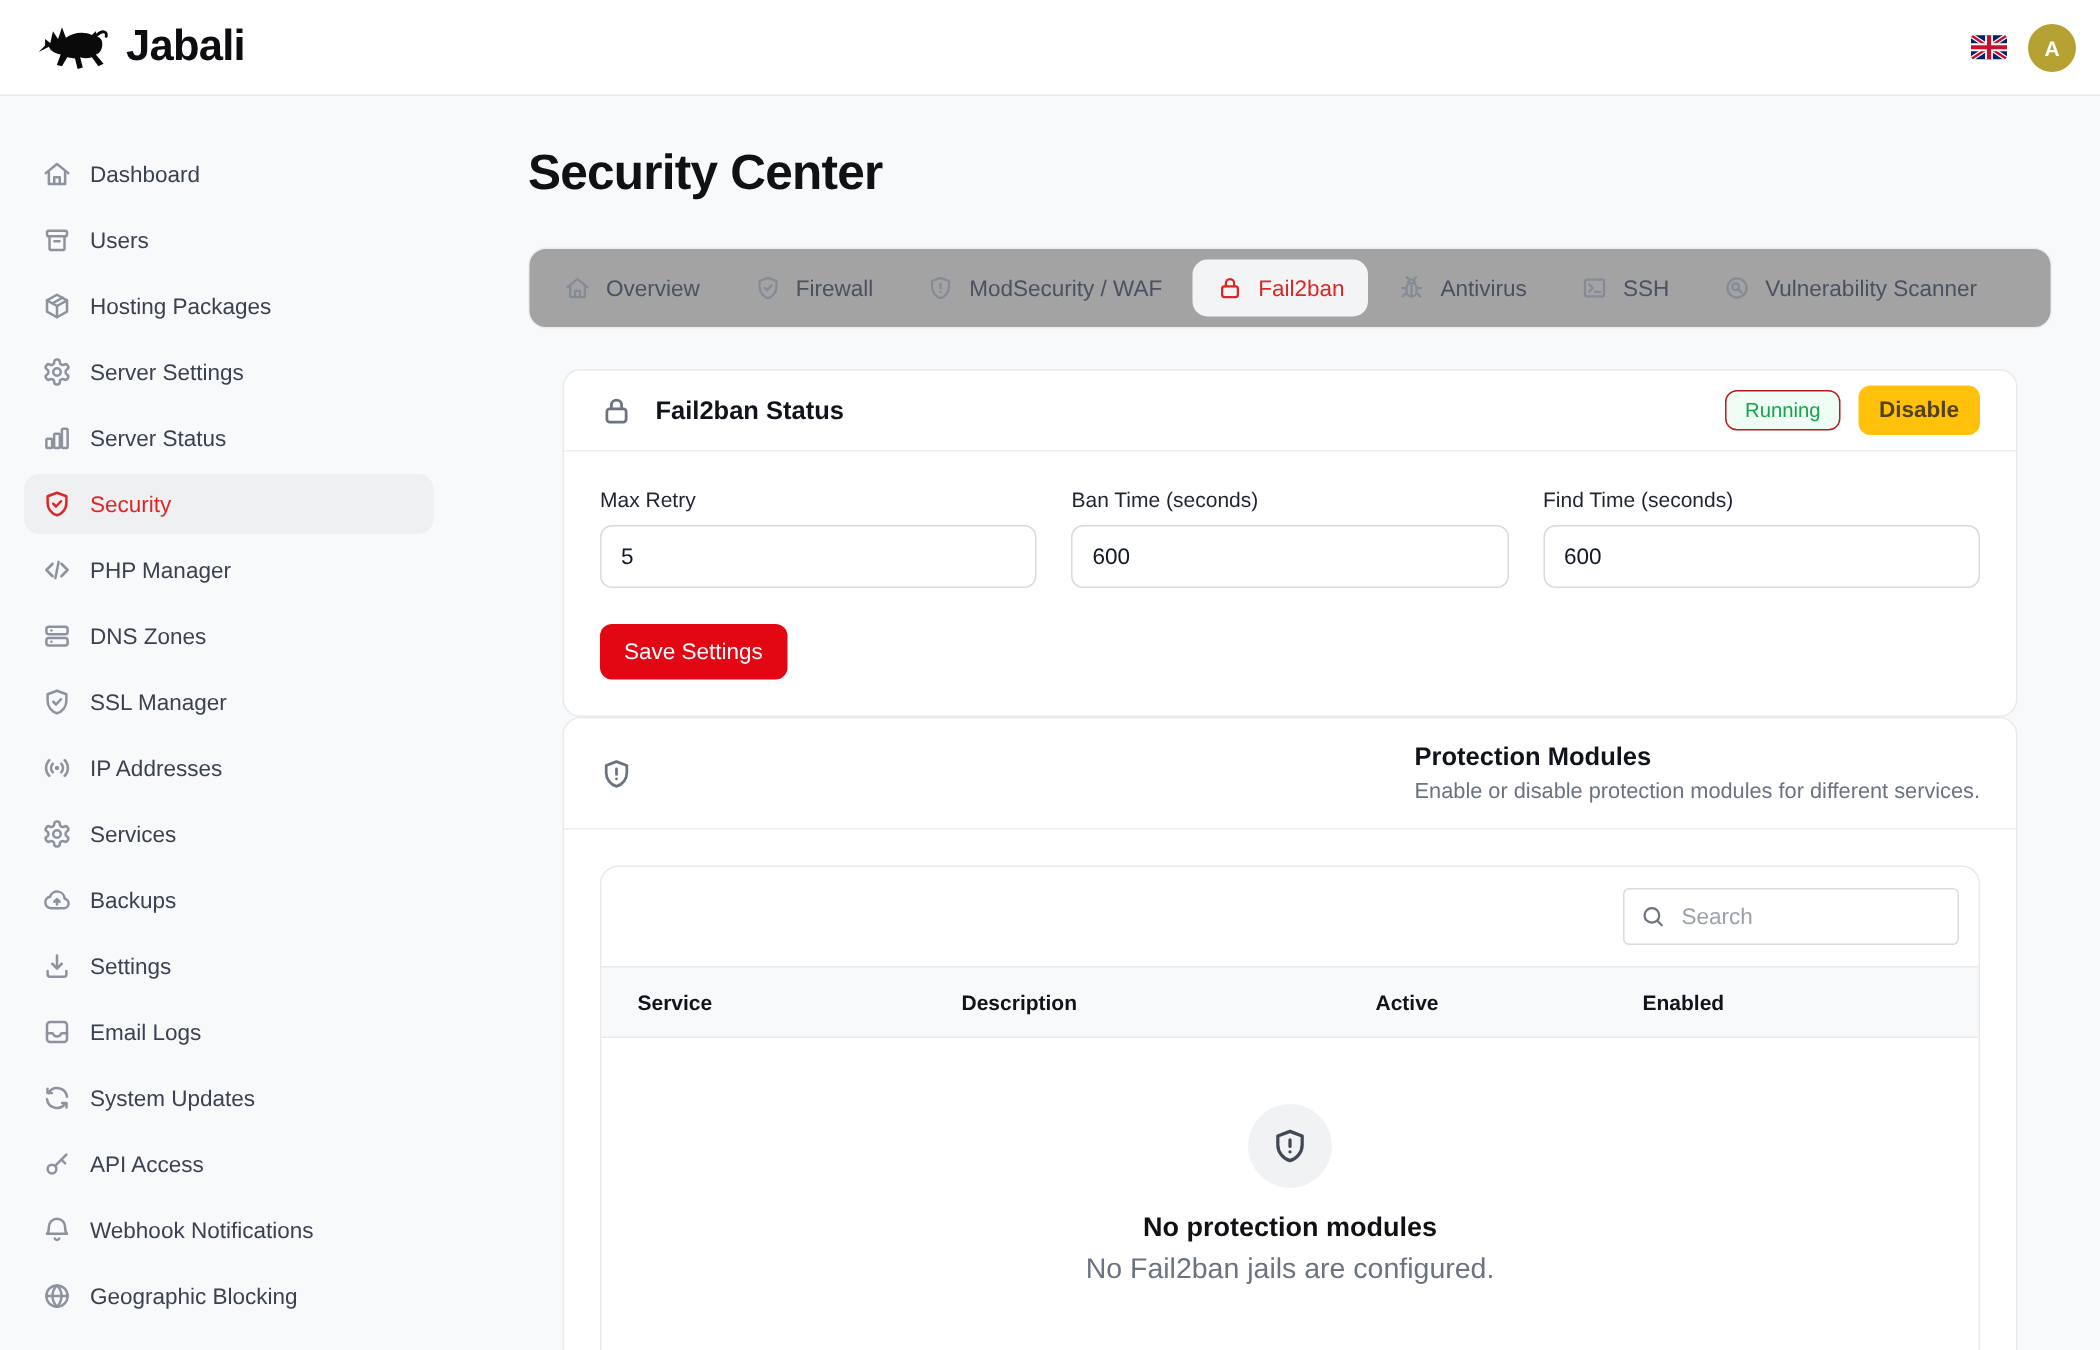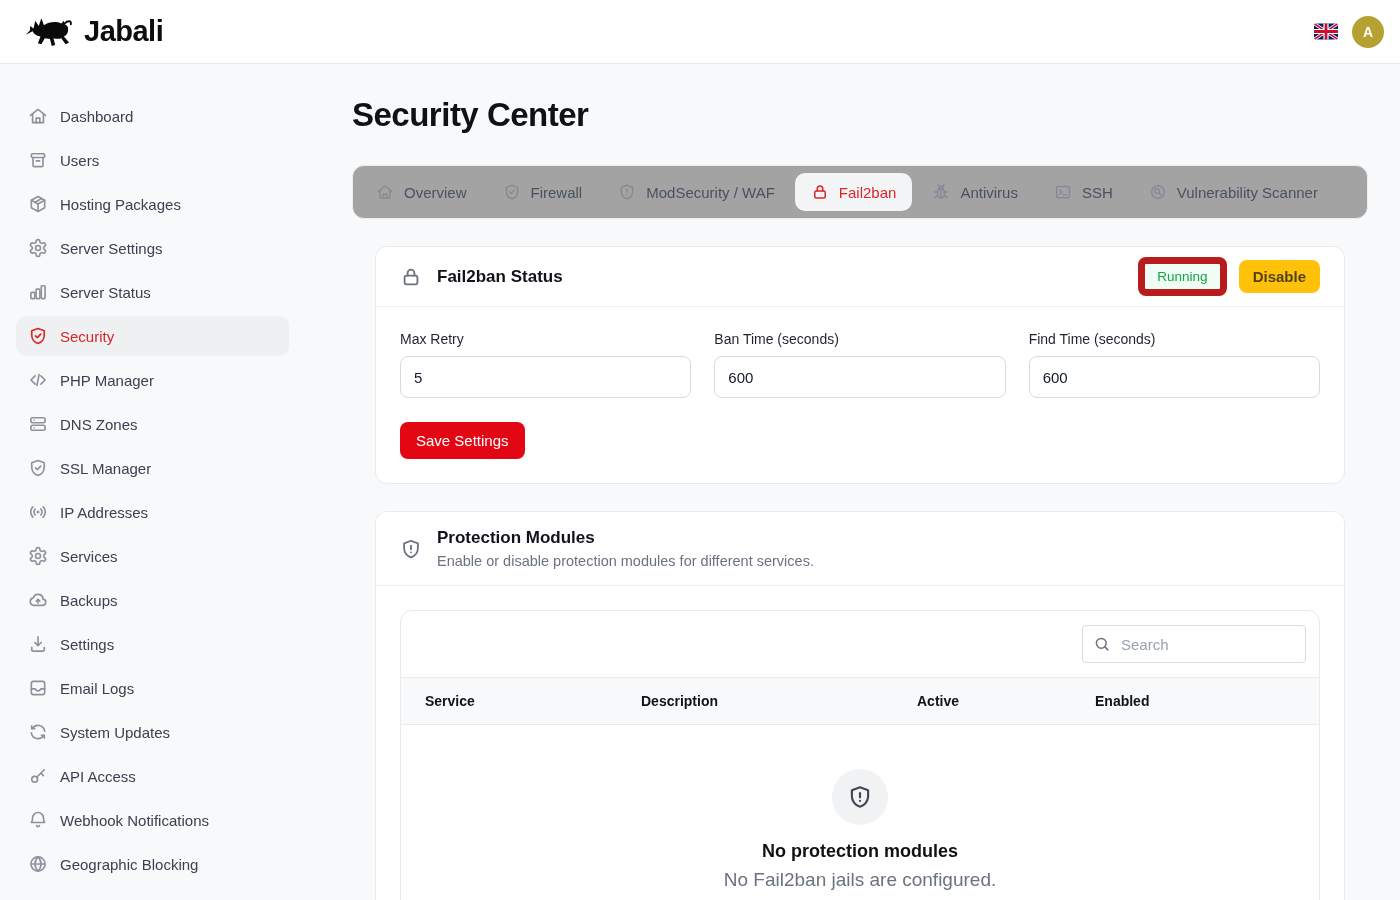--- a/index.html
+++ b/index.html
@@ -51,47 +51,47 @@
     display:flex; align-items:center; gap:10px; padding:10px 16px; border-radius:10px;
     font-size:15px; color:#4a5160; cursor:pointer; white-space:nowrap;
   }
   .tab .icon { width:18px; height:18px; color:#858b96; flex:none; }
   .tab.active { background:#f3f4f6; color:#dc2626; }
   .tab.active .icon { color:#dc2626; }
 
   .cards { margin:0 23px; }
 
   
-  .card { background:#fff; border:1px solid #e9eaec; border-radius:12px; margin-bottom:27px; }
+  .card { background:#fff; border:1px solid #e9eaec; border-radius:12px; }
   .card-head { display:flex; align-items:center; gap:15px; padding:10px 24px; min-height:52px; border-bottom:1px solid #eceef0; }
   .card-icon { width:22px; height:22px; color:#6b7280; flex:none; }
   .card-title { font-size:17px; font-weight:700; color:#10131a; }
   .head-actions { margin-left:auto; display:flex; align-items:center; gap:12px; }
   .badge-running {
-    background:#f0fdf4; border:7px solid #b91c1c; color:#16a34a;
+    background:#f0fdf4; border:1px solid #b91c1c; color:#16a34a;
     font-size:13.5px; padding:5px 12px; border-radius:8px;
   }
   .btn-amber {
     background:#ffc10a; color:#52431a; border:none; border-radius:8px;
     font-size:15px; font-weight:700; padding:8px 14px; cursor:pointer;
     font-family:inherit;
   }
   .card-body { padding:24px; }
   .fields { display:grid; grid-template-columns:1fr 1fr 1fr; gap:23px; }
   .field label { display:block; font-size:14px; color:#1f2430; margin-bottom:9px; }
   .field input {
     width:100%; height:42px; border:1px solid #d7dade; border-radius:8px;
     padding:0 13px; font-size:15px; color:#111827; font-family:inherit; background:#fff;
   }
   .btn-red {
     margin-top:24px; background:#e30613; color:#fff; border:none; border-radius:8px;
     font-size:15px; font-weight:500; padding:10px 16px; cursor:pointer; font-family:inherit;
   }
 
-  .card-head.tall { padding:16px 24px; border-bottom:1px solid #eceef0; }
+  .card-head.tall { padding:16px 24px; border-bottom:1px solid #eceef0;justify-content:space-between; }
   .head-text .card-title { margin-bottom:5px; }
   .card-sub { font-size:14.5px; color:#6b7280; }
 
   
   .table-card { border:1px solid #e9eaec; border-radius:12px; overflow:hidden; background:#fff; }
   .table-toolbar { display:flex; justify-content:flex-end; padding:14px 13px; }
   .search-box { position:relative; width:224px; }
   .search-box .icon {
     position:absolute; left:11px; top:50%; transform:translateY(-50%);
     width:18px; height:18px; color:#6b7280;

